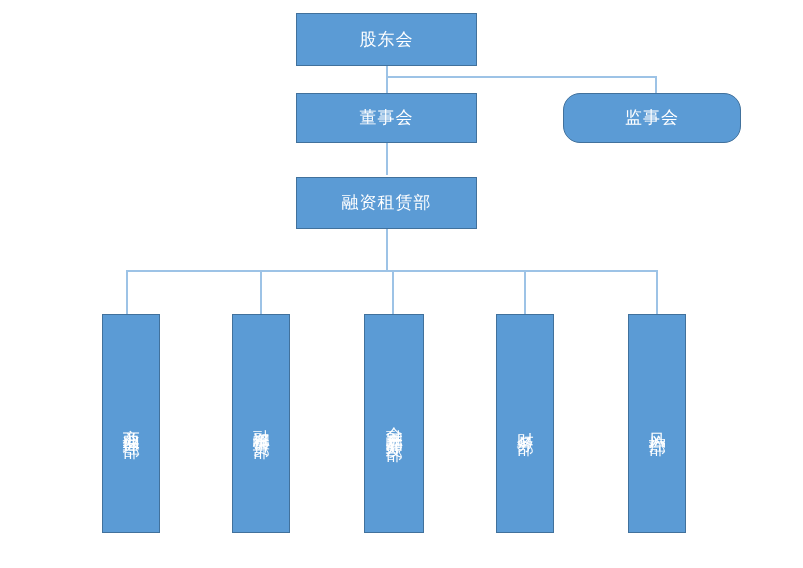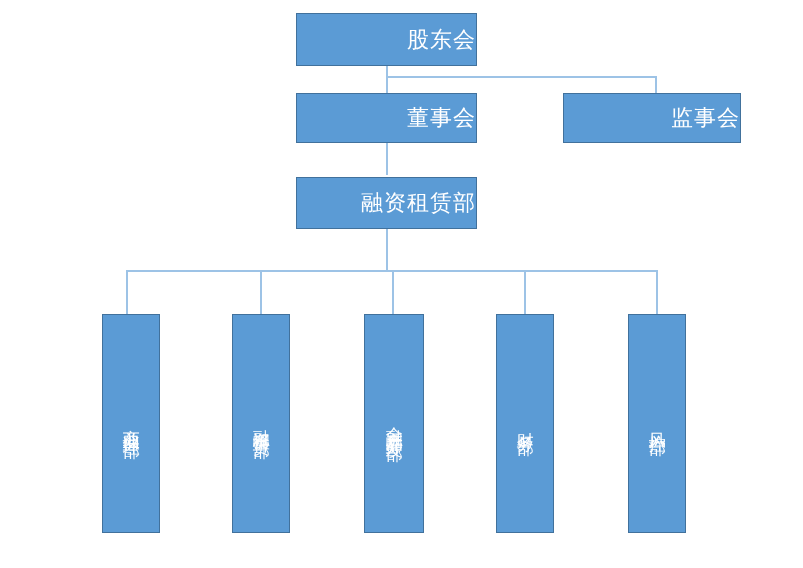--- a/index.html
+++ b/index.html
@@ -27,23 +27,22 @@
     border: 1px solid #41719c;
     color: #ffffff;
     display: flex;
     align-items: center;
     justify-content: center;
     text-align: center;
     line-height: 1.25;
     -webkit-font-smoothing: antialiased;
   }
   .node.horizontal {
-    font-size: 22px;
+    font-size: 17px;
     letter-spacing: 1px;
-    justify-content: flex-end;
   }
   .node.vertical {
     writing-mode: vertical-rl;
     text-orientation: upright;
     font-size: 17px;
     letter-spacing: 3px;
     padding: 4px 0;
   }
   .node .label {
     display: block;
@@ -82,21 +81,21 @@
   <div class="conn v" style="left:656px; top:270px; height:44px;"></div>
 
   <div class="node horizontal" style="left:296px; top:13px; width:181px; height:53px;">
     <span class="label">股东会</span>
   </div>
 
   <div class="node horizontal" style="left:296px; top:93px; width:181px; height:50px;">
     <span class="label">董事会</span>
   </div>
 
-  <div class="node horizontal" style="left:563px; top:93px; width:178px; height:50px;">
+  <div class="node horizontal" style="left:563px; top:93px; width:178px; height:50px;border-radius:17px;">
     <span class="label">监事会</span>
   </div>
 
   <div class="node horizontal" style="left:296px; top:177px; width:181px; height:52px;">
     <span class="label">融资租赁部</span>
   </div>
 
   <div class="node vertical" style="left:102px; top:314px; width:58px; height:219px;">
     <span class="label">商业保理部</span>
   </div>

